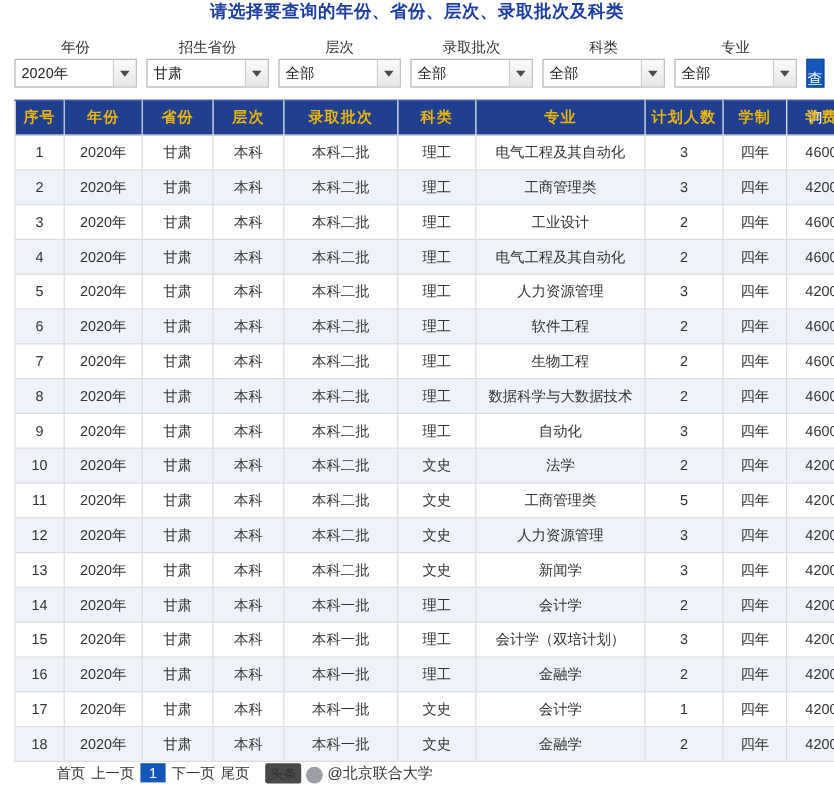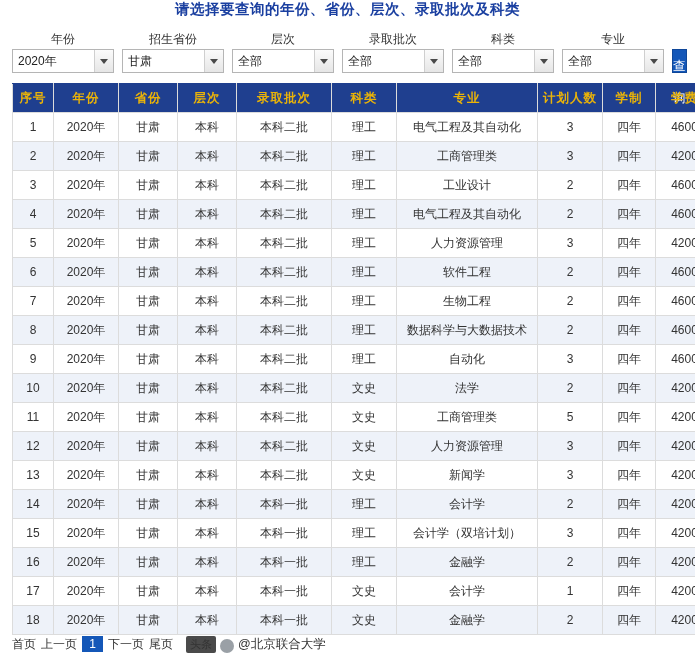--- a/index.html
+++ b/index.html
@@ -154,20 +154,21 @@
     display: flex;
     align-items: center;
     justify-content: space-between;
     font-size: 12px;
     color: #333;
   }
   .pager {
     display: flex;
     align-items: center;
     gap: 5px;
+    margin-left: 35px;
   }
   .pager span, .pager a {
     color: #333;
     text-decoration: none;
   }
   .pager .cur {
     display: inline-block;
     min-width: 15px;
     height: 16px;
     line-height: 16px;

